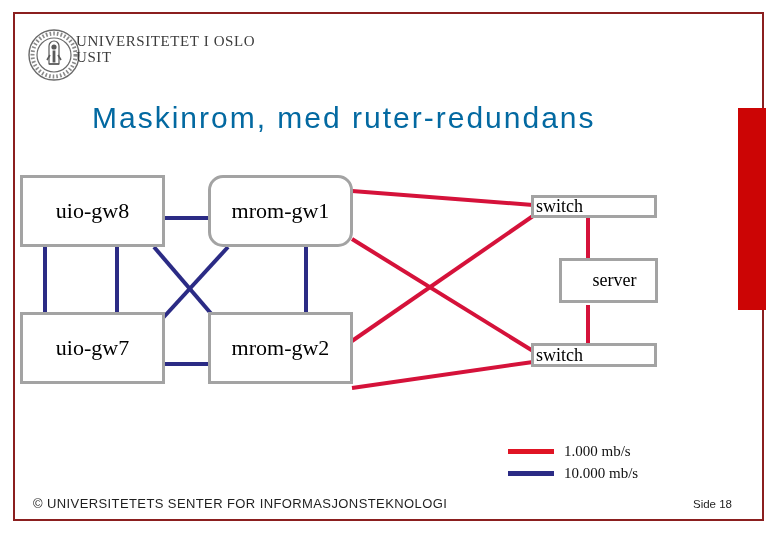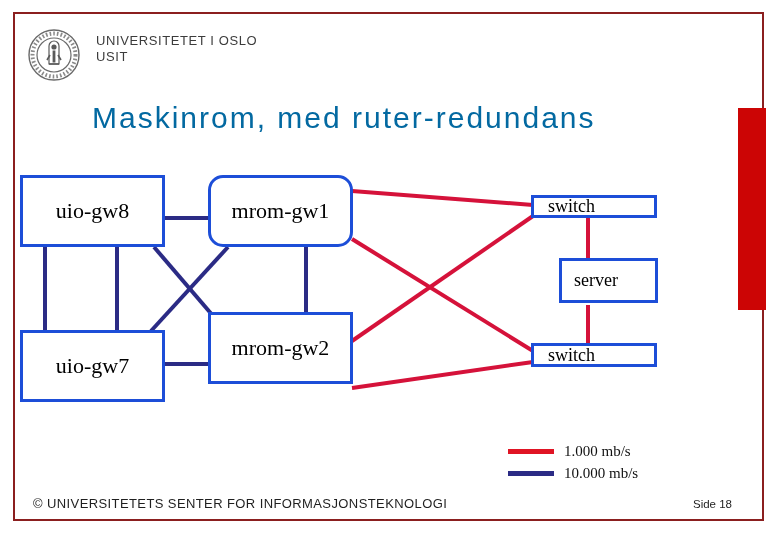--- a/index.html
+++ b/index.html
@@ -3,37 +3,37 @@
 <meta charset="utf-8">
 <style>
   html,body{margin:0;padding:0;background:#fff;}
   .slide{position:relative;width:780px;height:540px;background:#ffffff;overflow:hidden;
          font-family:"Liberation Sans",sans-serif;}
   .frame{position:absolute;left:13px;top:12px;width:751px;height:509px;
          border:2px solid #8b1f1f;box-sizing:border-box;z-index:0;}
   .red-bar{position:absolute;left:738px;top:108px;width:28px;height:202px;
            background:#cc0505;z-index:3;}
   .logo{position:absolute;left:26px;top:27px;z-index:2;}
-  .org{position:absolute;left:96px;top:33px;font-size:13px;line-height:16px;
-       color:#3c3c3c;letter-spacing:0.6px;z-index:2;}
+  .org{position:absolute;left:76px;top:33px;font-size:15px;line-height:16px;
+       color:#3c3c3c;letter-spacing:0.6px;z-index:2;font-family:Liberation Serif, serif;}
   .title{position:absolute;left:90px;top:99px;margin:2px;font-size:30px;font-weight:400;
          letter-spacing:2px;color:#0369a1;z-index:2;white-space:nowrap;}
   .links{position:absolute;left:0;top:0;z-index:1;}
-  .node{position:absolute;box-sizing:border-box;border:3px solid #1d4ed8;background:#fff;
+  .node{position:absolute;box-sizing:border-box;border:3px solid #a3a3a3;background:#fff;
         display:flex;align-items:center;justify-content:center;z-index:2;
         font-family:"Liberation Serif",serif;color:#000;}
   .node-gw{width:145px;height:72px;font-size:22px;}
-  .node-small{font-size:18px;justify-content:flex-start;padding-left:14px;}
+  .node-small{font-size:18px;justify-content:flex-start;padding-left:2px;}
   #uio-gw8{left:20px;top:175px;}
   #mrom-gw1{left:208px;top:175px;border-radius:15px;}
-  #uio-gw7{left:20px;top:330px;}
+  #uio-gw7{left:20px;top:312px;}
   #mrom-gw2{left:208px;top:312px;}
   #switch-top{left:531px;top:195px;width:126px;height:23px;}
   #switch-bottom{left:531px;top:343px;width:126px;height:24px;}
-  #server{left:559px;top:258px;width:99px;height:45px;justify-content:flex-start;padding-left:12px;}
+  #server{left:559px;top:258px;width:99px;height:45px;justify-content:center;padding-left:12px;}
   .legend-swatch{position:absolute;z-index:2;display:block;}
   .legend-label{position:absolute;z-index:2;font-family:"Liberation Serif",serif;
                 font-size:15px;color:#111;white-space:nowrap;}
   #legend-swatch-1{left:508px;top:449px;}
   #legend-swatch-2{left:508px;top:471px;}
   #legend-label-1{left:564px;top:443px;}
   #legend-label-2{left:564px;top:465px;}
   .footer-copy{position:absolute;left:33px;top:496px;font-size:13px;color:#1f1f1f;
                letter-spacing:0.4px;z-index:2;white-space:nowrap;}
   .footer-page{position:absolute;right:48px;top:498px;font-size:11.5px;color:#1f1f1f;z-index:2;margin-left:32px;}

